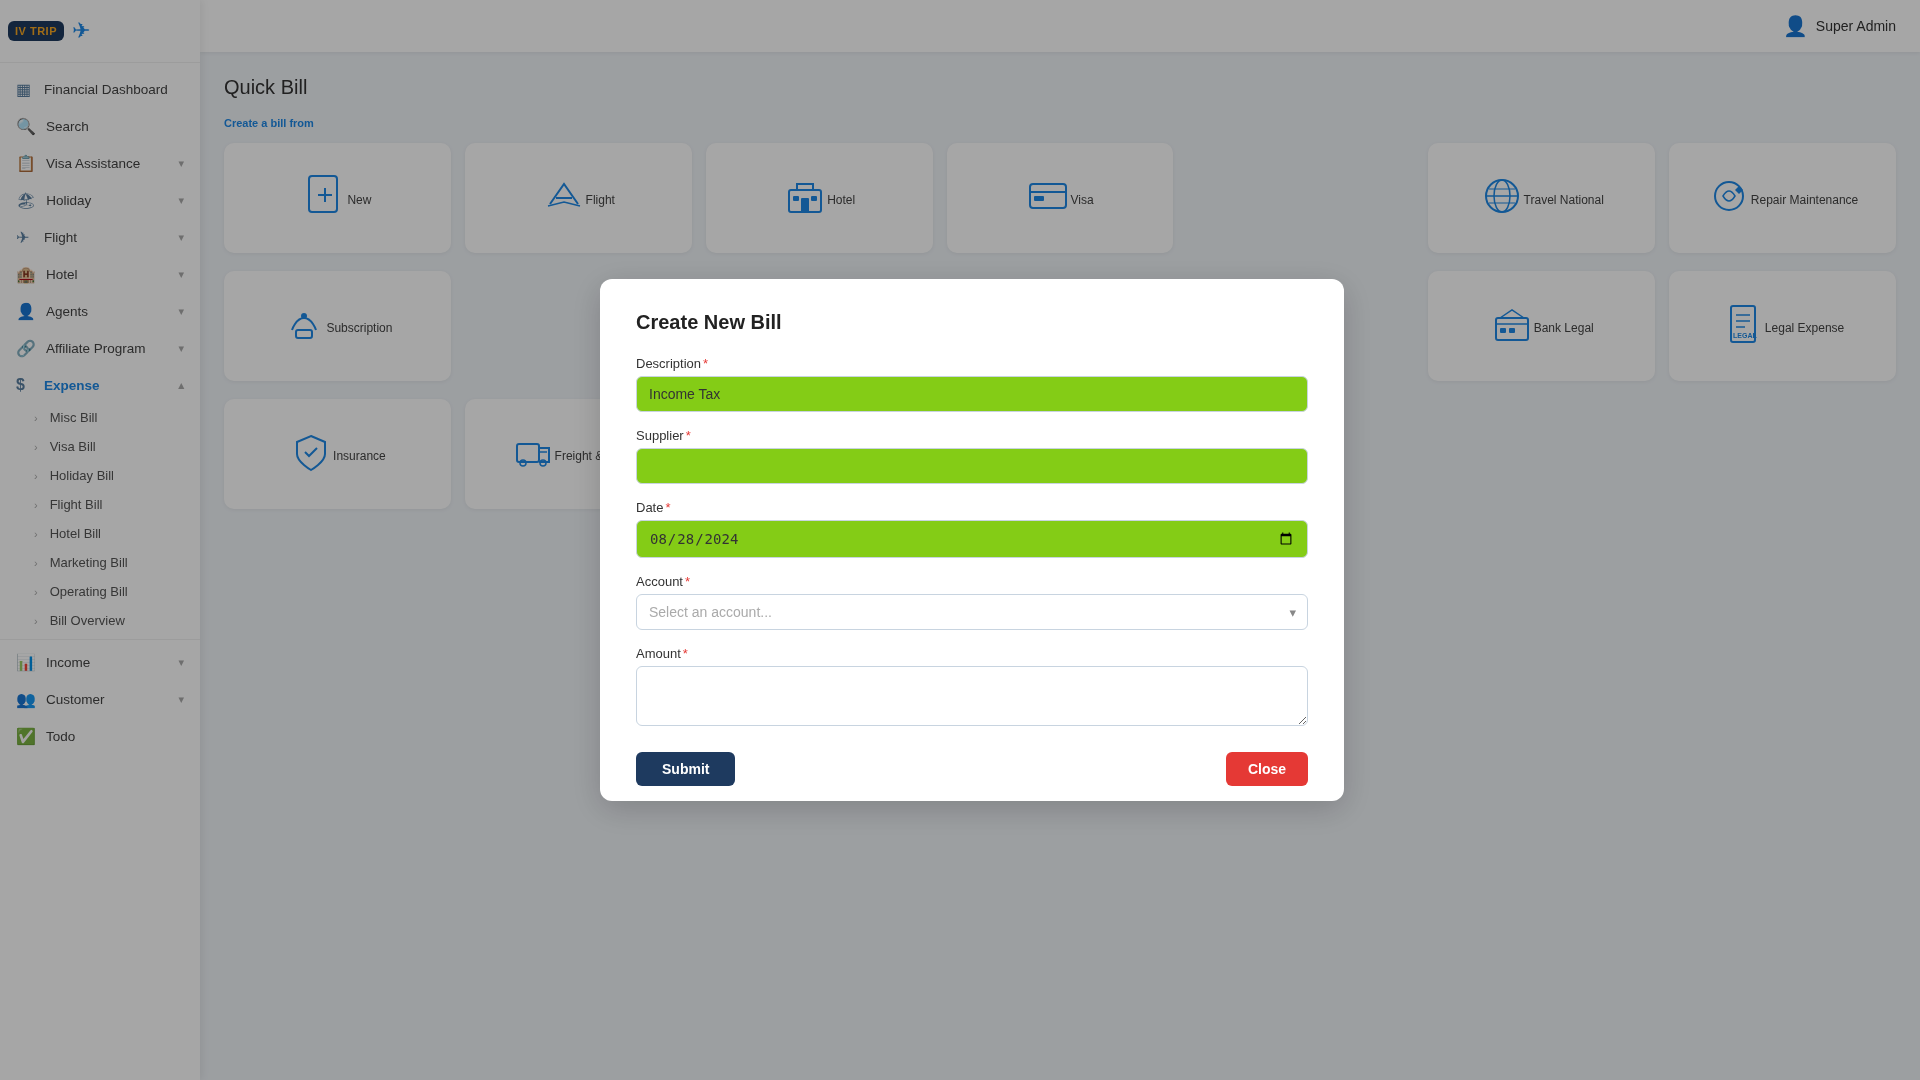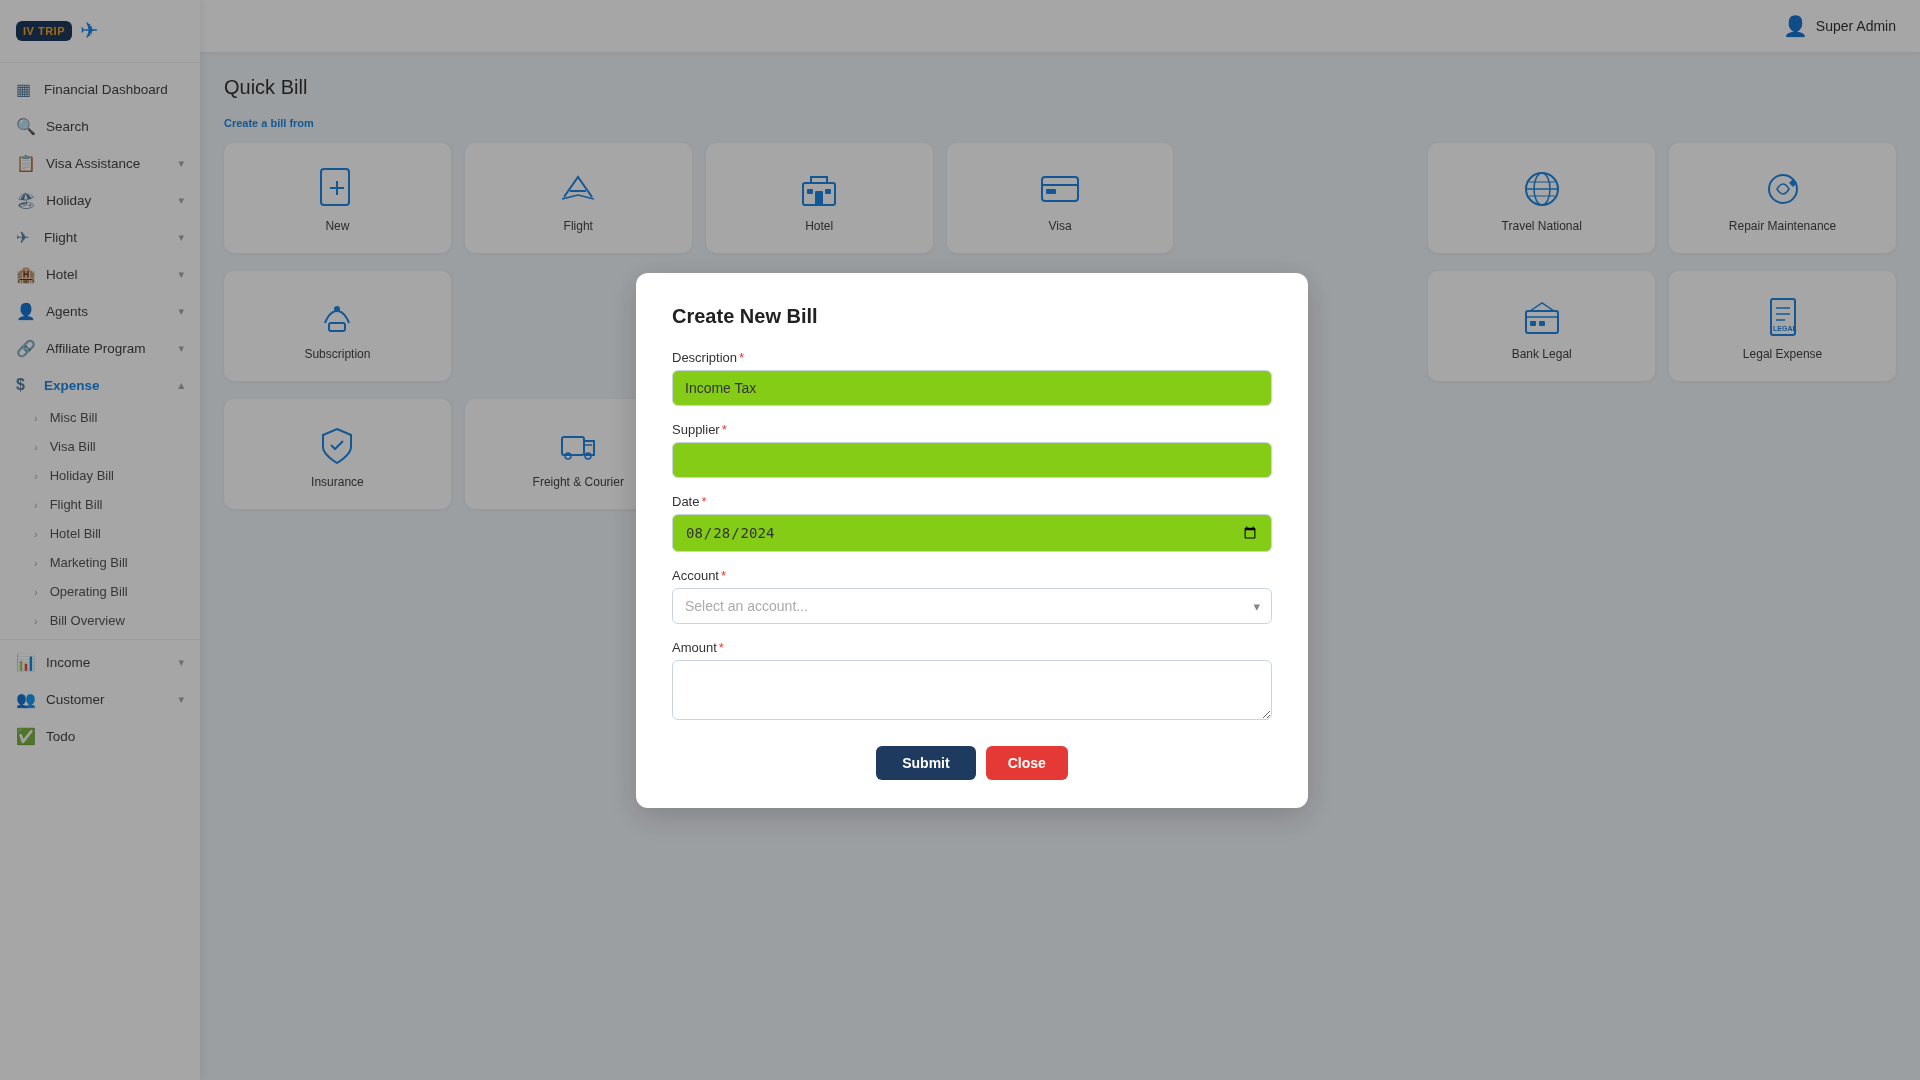--- a/index.html
+++ b/index.html
@@ -13,21 +13,21 @@
       height: 100vh;
       display: flex;
       flex-direction: column;
       box-shadow: 2px 0 8px rgba(0,0,0,0.07);
       z-index: 10;
     }
     .sidebar-logo {
       display: flex;
       align-items: center;
       gap: 8px;
-      padding: 18px 16px;
+      padding: 18px 8px;
       border-bottom: 1px solid #f0f0f0;
     }
     .logo-box {
       background: #1e3a5f;
       color: #f5a623;
       font-weight: 900;
       font-size: 11px;
       border-radius: 6px;
       padding: 4px 7px;
       letter-spacing: 0.5px;
@@ -116,21 +116,21 @@
     .bill-grid {
       display: grid;
       grid-template-columns: repeat(7, 1fr);
       gap: 14px;
       margin-bottom: 18px;
     }
     .bill-card {
       background: #fff;
       border-radius: 10px;
       display: flex;
-      flex-direction: column;
+      flex-direction: row;
       align-items: center;
       justify-content: center;
       padding: 18px 8px 14px;
       cursor: pointer;
       box-shadow: 0 1px 4px rgba(0,0,0,0.06);
       min-height: 110px;
       transition: box-shadow 0.15s;
     }
     .bill-card .card-label { font-size: 12px; color: #444; font-weight: 500; text-align: center; }
 
@@ -140,23 +140,23 @@
       top: 0; left: 0; right: 0; bottom: 0;
       background: rgba(0,0,0,0.35);
       z-index: 100;
       display: flex;
       align-items: center;
       justify-content: center;
     }
     .modal {
       background: #fff;
       border-radius: 12px;
-      width: 672px;
+      width: 744px;
       max-width: 95vw;
-      padding: 32px 36px 28px;
+      padding: 32px 36px 15px;
       box-shadow: 0 8px 32px rgba(0,0,0,0.18);
       position: relative;
       margin-left: 24px;
     }
     .modal-title {
       font-size: 20px;
       font-weight: 700;
       color: #222;
       margin-bottom: 22px;
     }
@@ -211,21 +211,21 @@
       padding: 9px 12px;
       font-size: 14px;
       color: #333;
       background: #fff;
       outline: none;
       min-height: 60px;
       resize: vertical;
     }
     .modal-actions {
       display: flex;
-      justify-content: center;
+      justify-content: space-between;
       gap: 10px;
       margin-top: 22px;
     }
     .btn-submit {
       background: #1e3a5f;
       color: #fff;
       border: none;
       border-radius: 6px;
       padding: 9px 26px;
       font-size: 14px;

